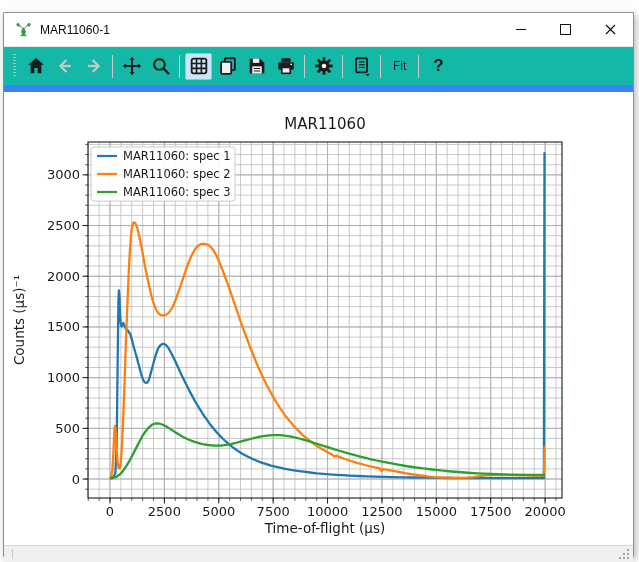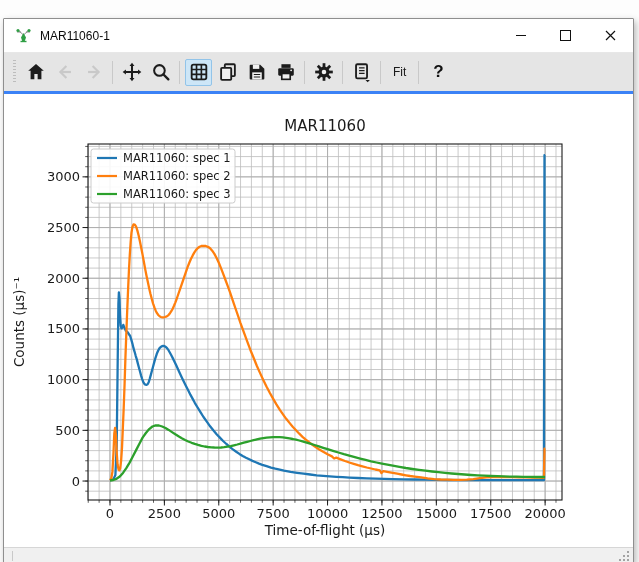--- a/index.html
+++ b/index.html
@@ -1,26 +1,26 @@
 <!DOCTYPE html>
 <html><head>
 <meta charset="utf-8">
 <style>
   html,body{margin:0;padding:0;width:639px;height:562px;background:#fdfdfd;overflow:hidden;
     font-family:"Liberation Sans",sans-serif;}
-  .window{position:absolute;left:3px;top:18px;width:629px;height:543px;background:#ffffff;
+  .window{position:absolute;left:3px;top:12px;width:629px;height:543px;background:#ffffff;
     border:1px solid #8f8f8f;box-shadow:2px 3px 7px rgba(0,0,0,.28);border-radius:1px;}
   .titlebar{height:33px;background:#ffffff;display:flex;align-items:center;position:relative;}
   .app-icon{width:17px;height:17px;margin-left:11px;flex:0 0 auto;}
   .title-text{margin-left:8px;font-size:12px;color:#0a0a0a;}
   .win-controls{position:absolute;right:0;top:0;height:33px;display:flex;}
   .win-btn{width:45px;height:33px;display:flex;align-items:center;justify-content:center;cursor:default;}
   .min-glyph{width:10px;height:0;border-top:1px solid #111;}
   .max-glyph{width:9px;height:9px;border:1px solid #111;}
-  .toolbar{height:38px;background:#e5e5e5;border-top:1px solid #e7e7e7;border-bottom:3px solid #3b82f6;
+  .toolbar{height:38px;background:#14b8a6;border-top:1px solid #e7e7e7;border-bottom:7px solid #3b82f6;
     display:flex;align-items:center;}
   .tb-handle{width:3px;height:24px;margin:0 5px 0 9px;
     background:repeating-linear-gradient(to bottom,#bdbdbd 0 1px,transparent 1px 3px);}
   .tb-btn{width:27px;height:27px;margin:0 1px;display:flex;align-items:center;justify-content:center;
     border:1px solid transparent;border-radius:2px;background:transparent;padding:0;}
   .tb-btn svg{width:22px;height:22px;}
   .tb-btn.active{background:#cde6f7;border-color:#92c4e9;}
   .tb-sep{width:1px;height:23px;background:#c9c9c9;margin:0 4px;}
   .tb-text{font-size:12px;color:#1a1a1a;padding:0 6px;}
   .tb-help{font-size:17px;font-weight:bold;color:#111;padding:0 8px;}

